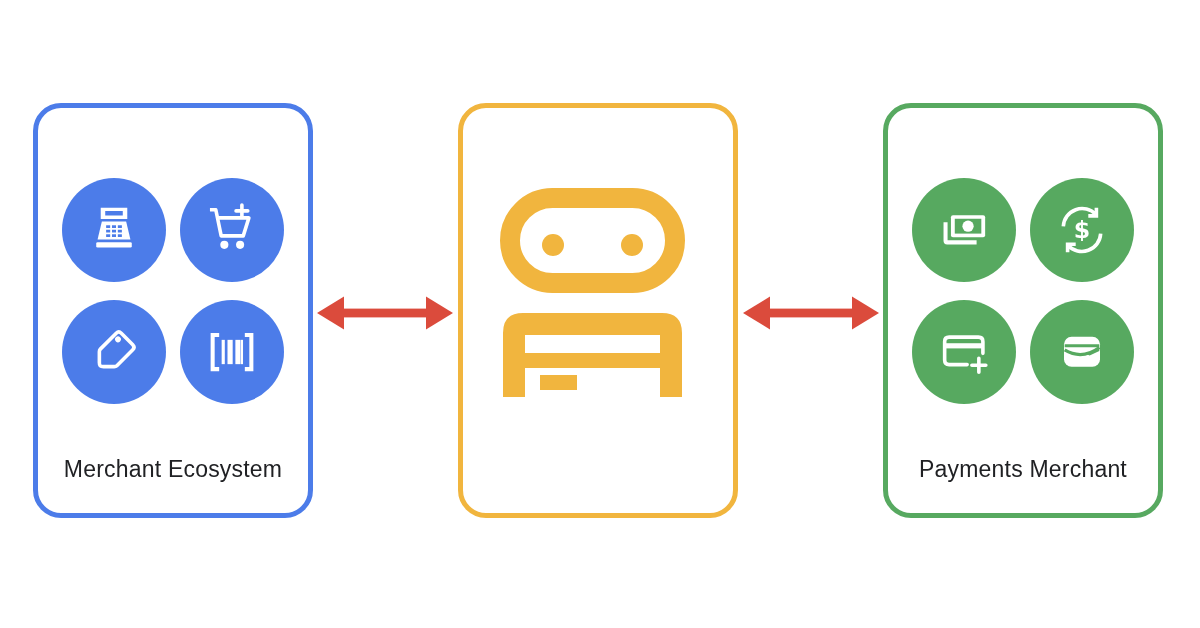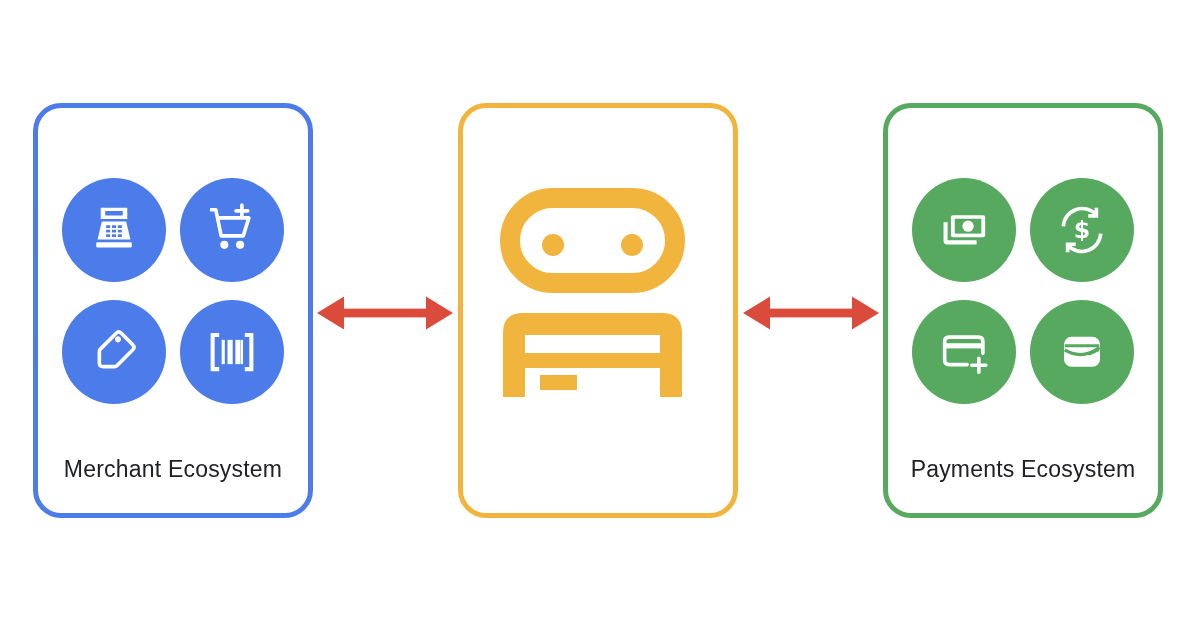--- a/index.html
+++ b/index.html
@@ -152,17 +152,17 @@
         </svg>
       </div>
       <div class="circ c-br">
         <svg viewBox="0 0 24 24">
           <rect class="wh-f" x="4" y="5.2" width="16" height="13.4" rx="3.4"></rect>
           <path class="grn-s" d="M4.3,9.2 H19.7"></path>
           <path class="grn-s" d="M4.3,11.1 Q12,15.7 19.7,10"></path>
           <polygon class="grn-f" points="14.4,13.1 19.7,9.9 19.7,11.5 15.4,13.6"></polygon>
         </svg>
       </div>
-      <div class="label">Payments Ecosystem</div>
+      <div class="label">Payments Merchant</div>
     </div>
   </div>
 
 </div>
 
 </body></html>

